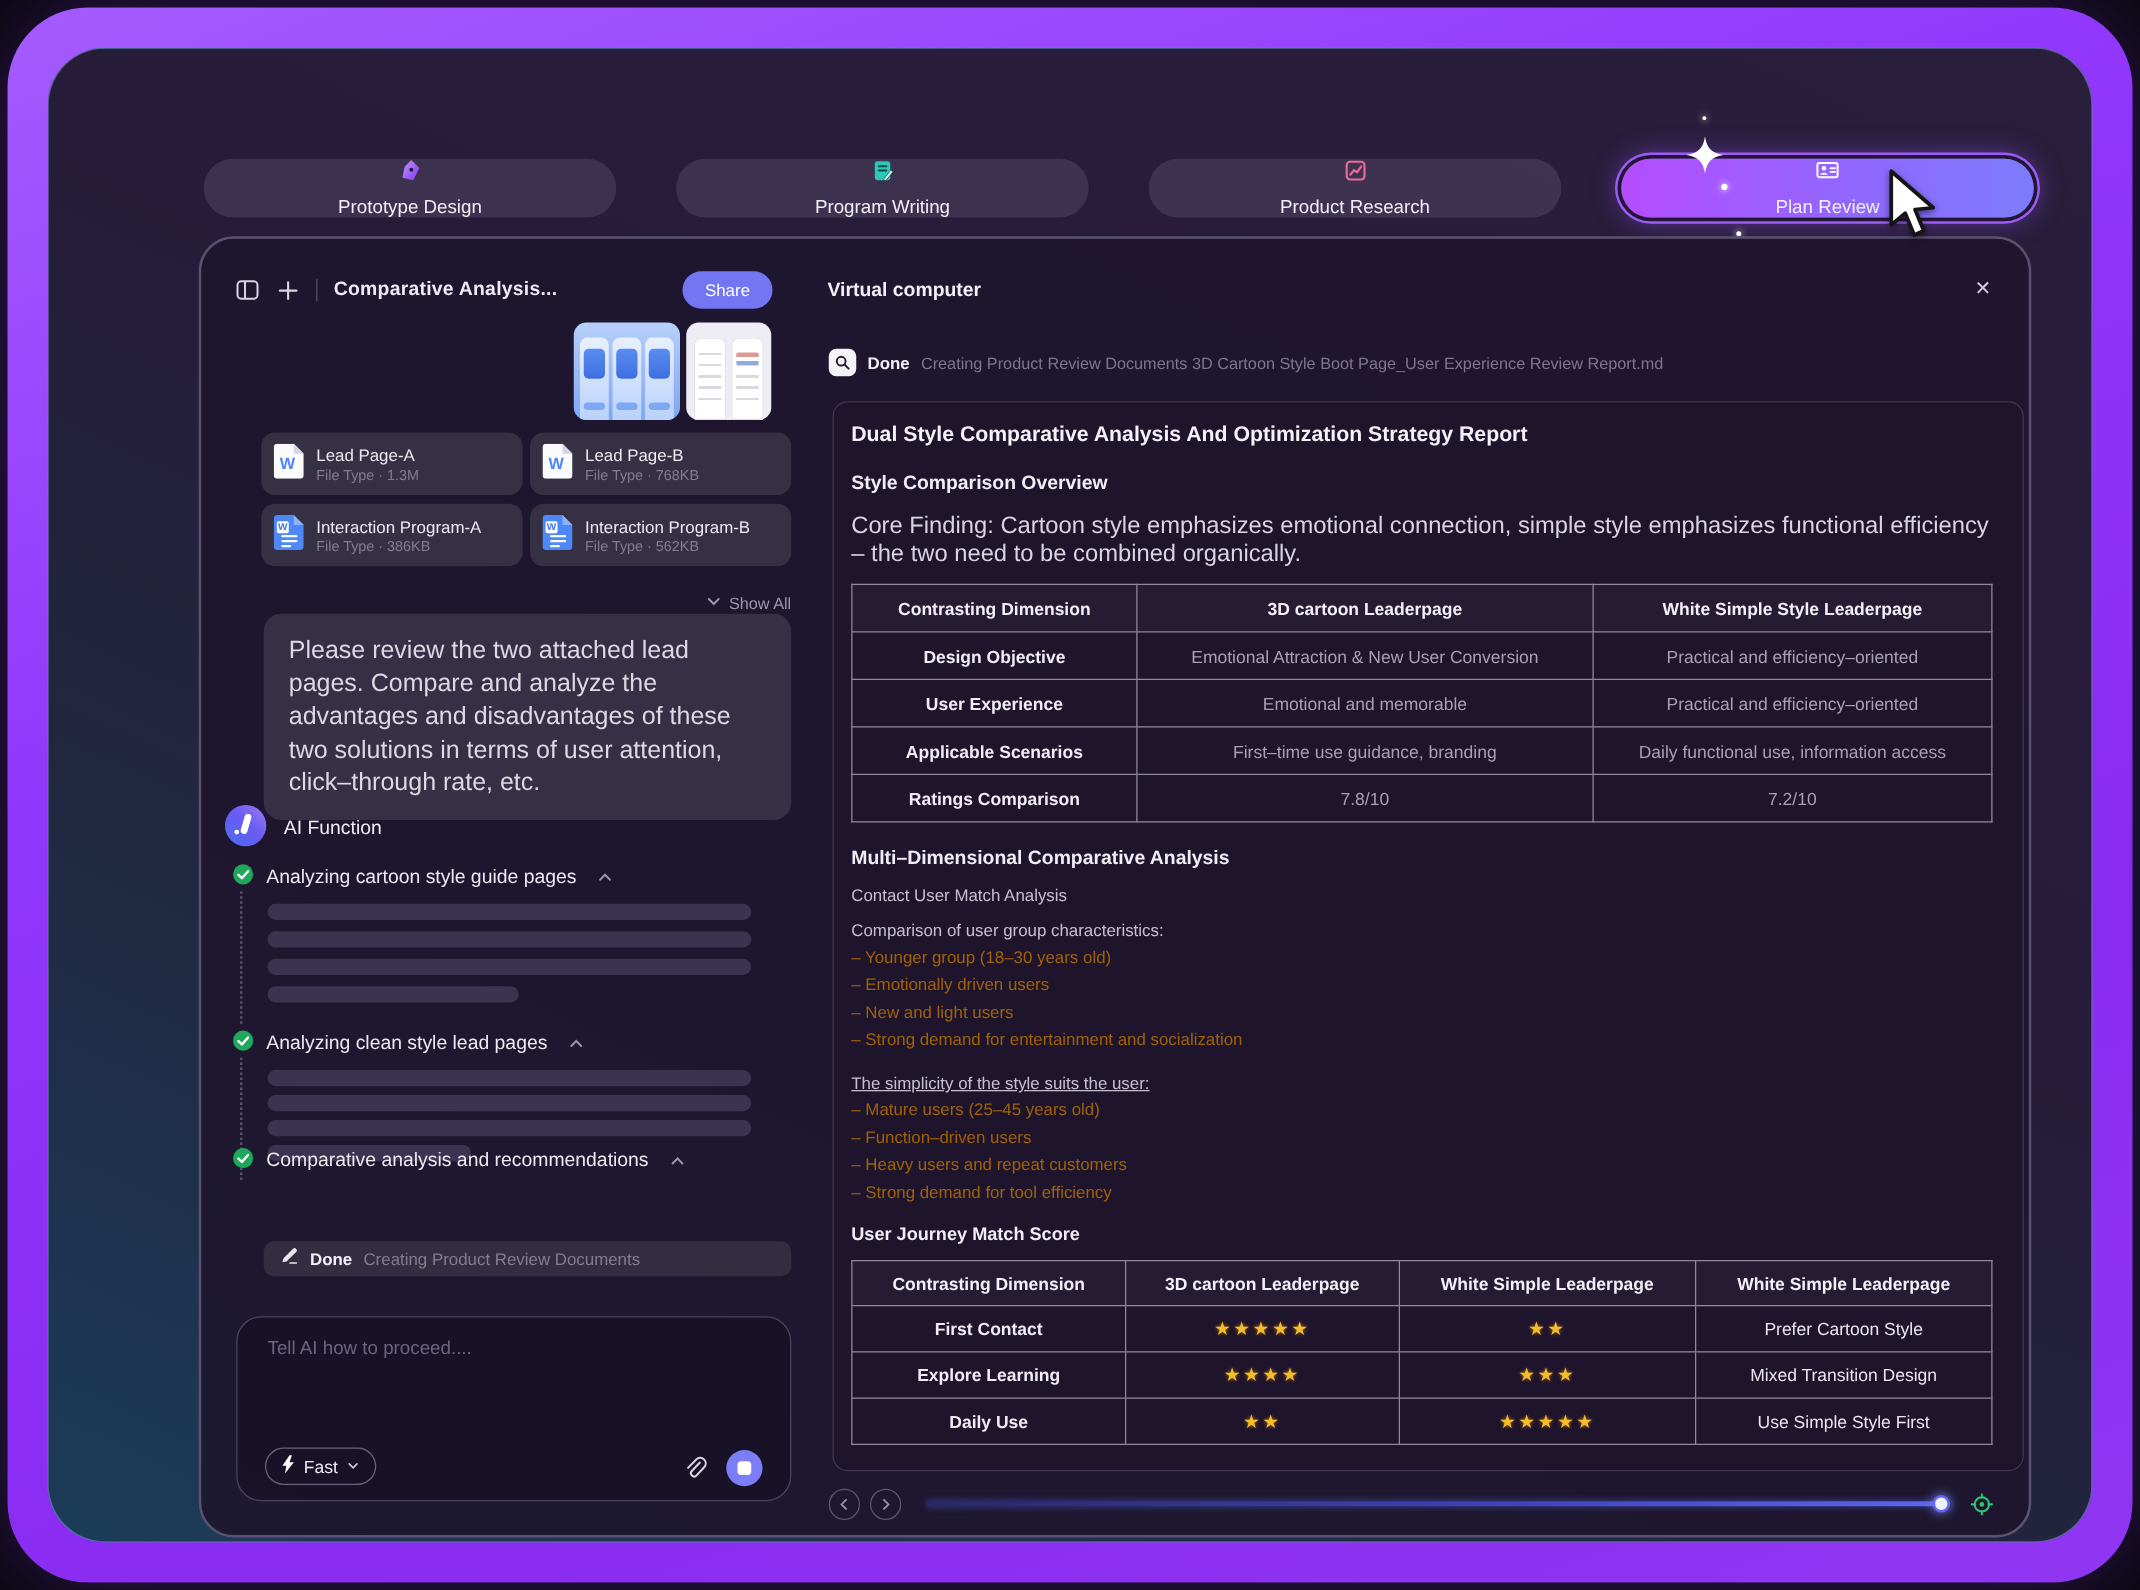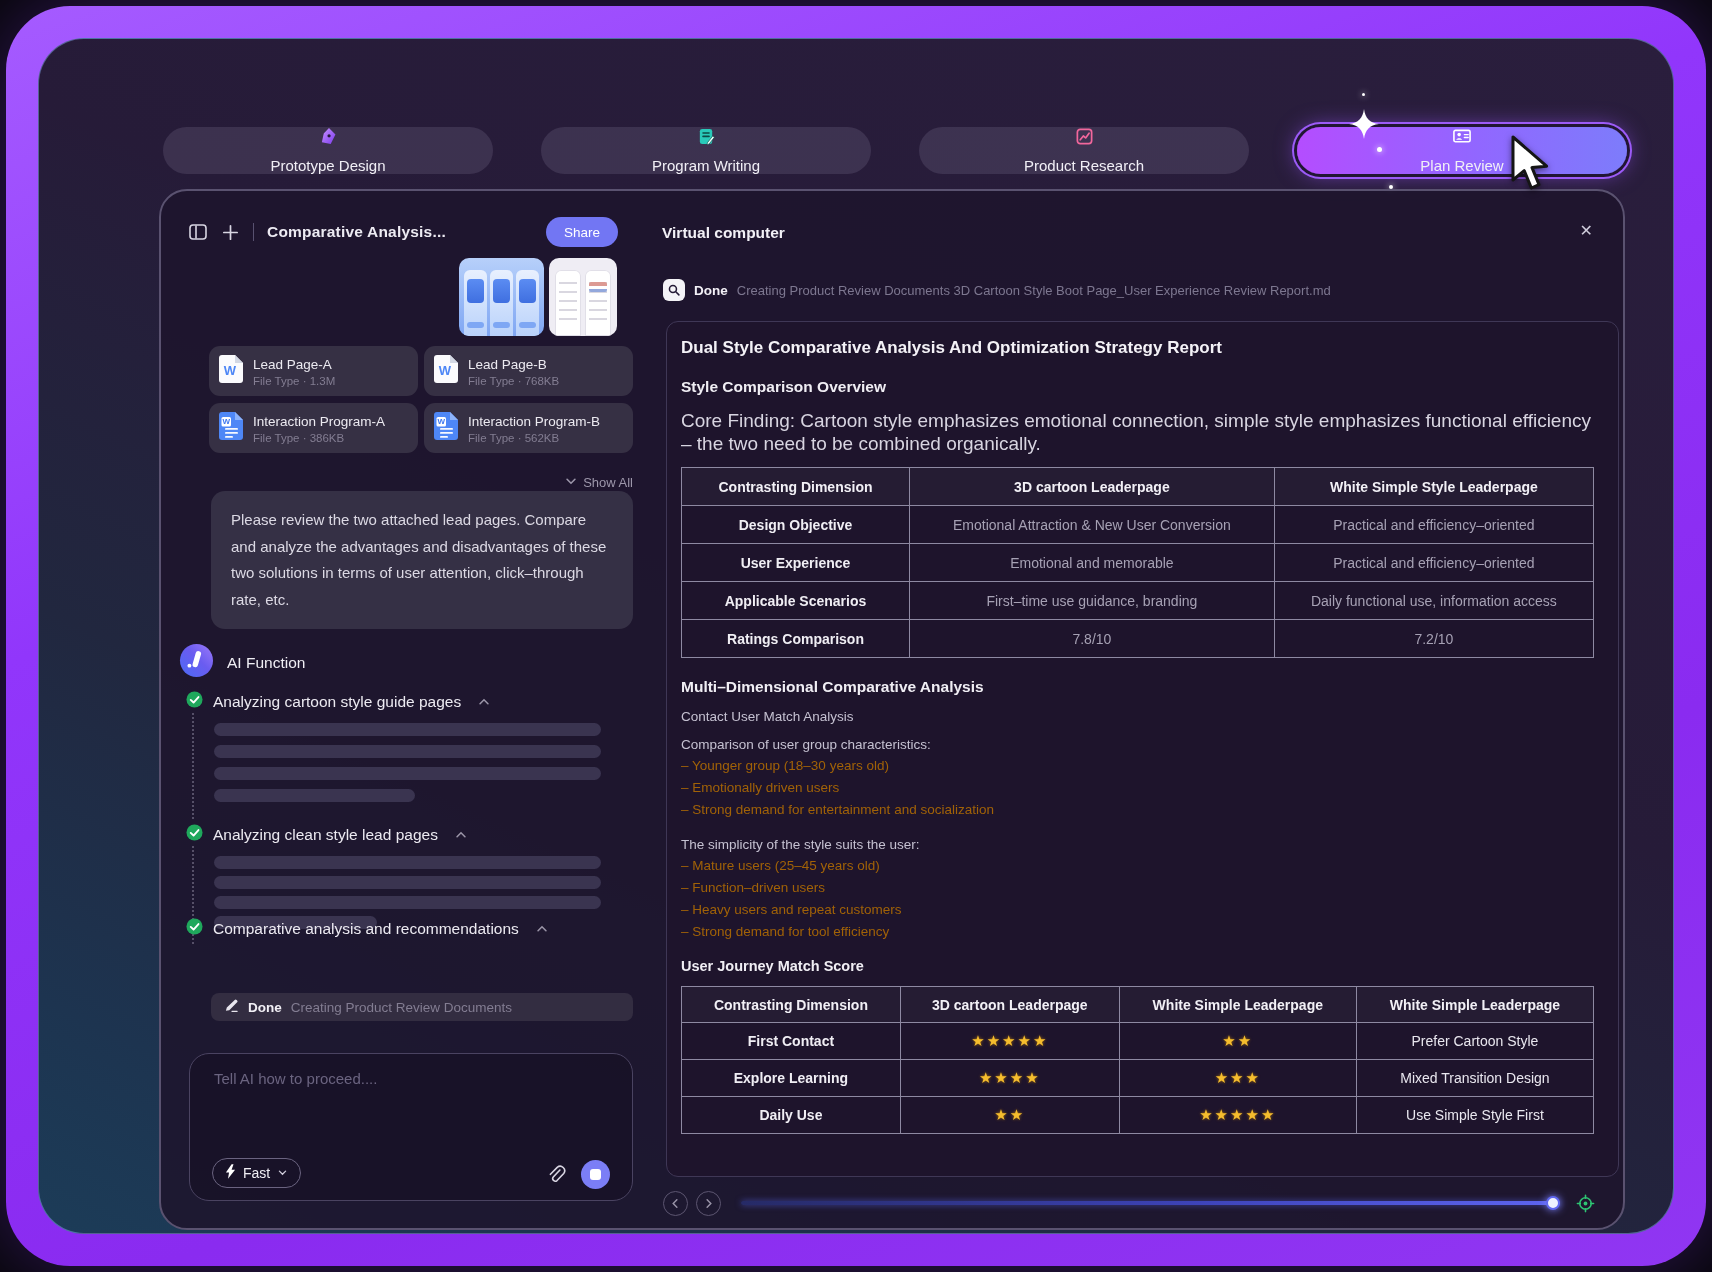--- a/index.html
+++ b/index.html
@@ -56,21 +56,21 @@
   .files{position:absolute;left:48px;top:155px;display:grid;grid-template-columns:209px 209px;gap:7px 6px;}
   .fcard{height:50px;border-radius:11px;background:#363044;display:flex;align-items:center;gap:10px;
     padding:0 10px;box-sizing:border-box;cursor:pointer;}
   .fname{color:#eceaf1;font-size:13.5px;line-height:17px;white-space:nowrap;overflow:hidden;}
   .fmeta{color:#837d92;font-size:11.5px;margin-top:2px;}
 
   .showall{position:absolute;left:48px;top:283px;width:424px;display:flex;justify-content:flex-end;align-items:center;
     gap:5px;color:#9d97ab;font-size:13px;cursor:pointer;}
 
   .bubble{position:absolute;left:50px;top:300px;width:422px;box-sizing:border-box;border-radius:14px;
-    background:#353045;padding:16px 20px;color:#dcd9e4;font-size:15px;line-height:26.5px;}
+    background:#353045;padding:16px 20px;color:#dcd9e4;font-size:20px;line-height:26.5px;}
 
   .assistant{position:absolute;left:18px;top:452px;display:flex;align-items:center;gap:13px;}
   .aname{color:#f0eef4;font-size:15.5px;}
 
   .task{position:absolute;left:25px;display:flex;align-items:center;gap:10px;cursor:pointer;}
   .tlabel{color:#eceaf1;font-size:15.5px;}
   .task .chev{margin-left:6px;display:flex;}
   .task-body{position:absolute;left:31px;width:430px;border-left:2px dotted #565068;padding:10px 0 0 20px;box-sizing:border-box;}
   .bar{height:13px;border-radius:7px;background:#3a3450;width:387px;}
   .tb1 .bar{margin-bottom:9px;} .tb2 .bar{margin-bottom:7px;}
@@ -103,21 +103,21 @@
   .vs-text{color:#7d7790;font-size:13px;white-space:nowrap;overflow:hidden;}
 
   .doc{position:absolute;left:25px;top:130px;width:953px;height:856px;box-sizing:border-box;border-radius:12px;
     border:1px solid #3f3756;background:#1e142c;padding:16px 24px 0 14px;overflow:hidden;}
   .doc-title{color:#f4f2f7;font-size:17px;font-weight:bold;}
   .doc-h2{color:#f0eef4;font-size:15.5px;font-weight:bold;margin-top:20px;}
   .doc-para{color:#d8d5e1;font-size:19px;line-height:23px;margin-top:13px;}
   .doc-sub{color:#c5c1d1;font-size:13.5px;margin-top:13px;}
   .doc-line{color:#a16207;font-size:13.5px;margin-top:5px;line-height:17px;}
   .doc-h3{color:#f0eef4;font-size:14.5px;font-weight:bold;margin-top:18px;}
-  .gap{margin-top:19px;}
+  .gap{margin-top:19px;text-decoration:underline;}
 
   table.dtab{border-collapse:collapse;width:100%;margin-top:12px;table-layout:fixed;}
   table.dtab th,table.dtab td{border:1px solid #8e89a2;text-align:center;font-size:14px;padding:0 6px;
     overflow:hidden;white-space:nowrap;}
   table.t1 th{height:37px;} table.t1 td{height:37px;}
   table.t2 th{height:35px;} table.t2 td{height:36px;}
   table.dtab th{color:#f2f0f6;font-weight:bold;background:rgba(255,255,255,.035);}
   table.dtab td{color:#a6a1b4;}
   table.dtab td.c1{color:#f0eef4;font-weight:bold;}
   table.dtab td.c4{color:#e9e7ef;}
@@ -470,20 +470,21 @@
                 <td>7.2/10</td>
               </tr>
             </tbody>
           </table>
 
           <div class="doc-h2">Multi–Dimensional Comparative Analysis</div>
           <div class="doc-sub">Contact User Match Analysis</div>
           <div class="doc-sub">Comparison of user group characteristics:</div>
           <div class="doc-line">– Younger group (18–30 years old)</div>
           <div class="doc-line">– Emotionally driven users</div>
+          <div class="doc-line">– New and light users</div>
           <div class="doc-line">– Strong demand for entertainment and socialization</div>
           <div class="doc-sub gap">The simplicity of the style suits the user:</div>
           <div class="doc-line">– Mature users (25–45 years old)</div>
           <div class="doc-line">– Function–driven users</div>
           <div class="doc-line">– Heavy users and repeat customers</div>
           <div class="doc-line">– Strong demand for tool efficiency</div>
           <div class="doc-h3">User Journey Match Score</div>
 
           <table class="dtab t2">
             <colgroup>

